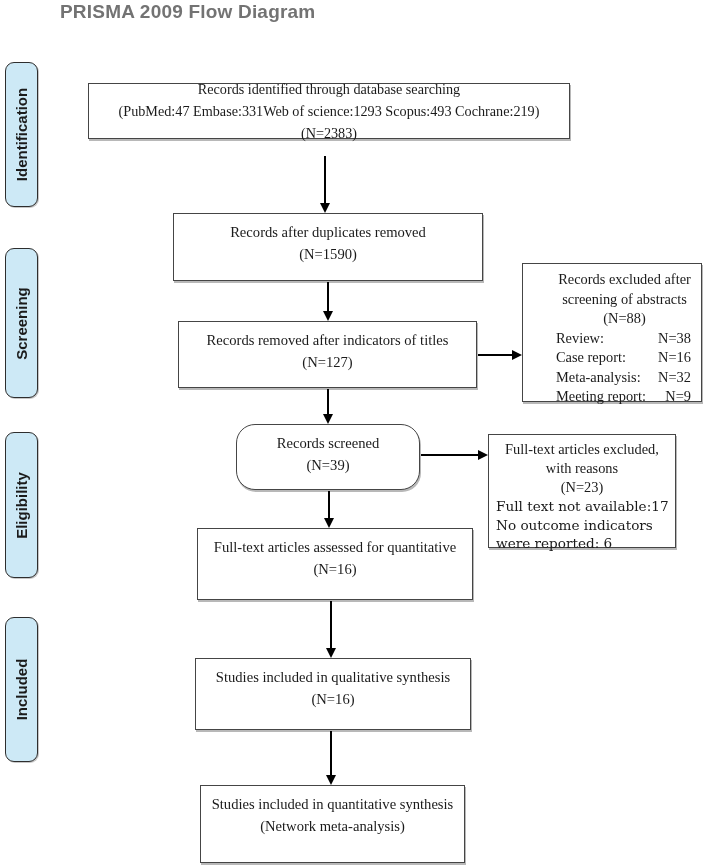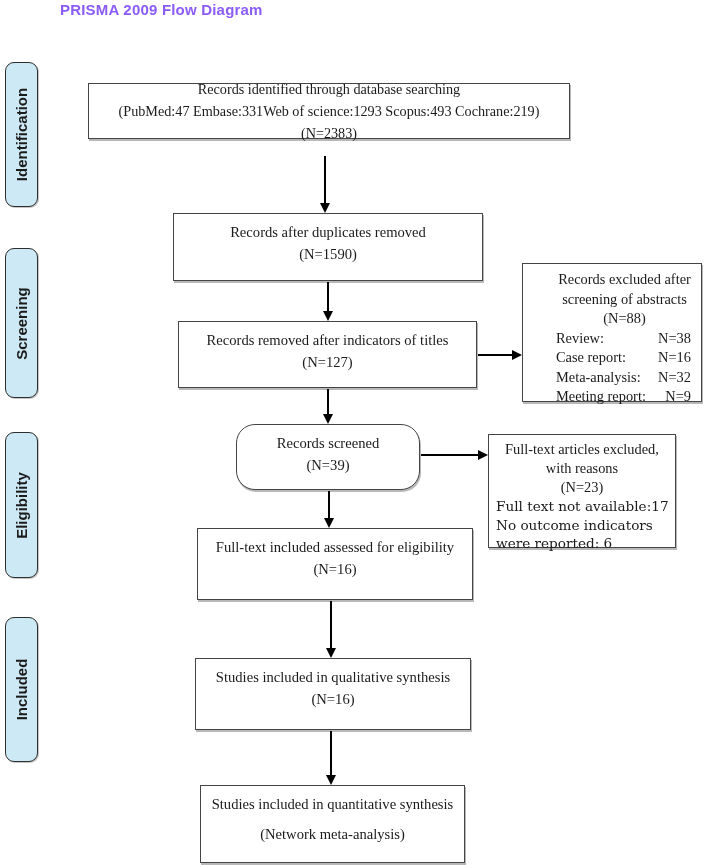--- a/index.html
+++ b/index.html
@@ -8,21 +8,21 @@
     position:relative;
     width:714px; height:865px;
     background:#ffffff;
     font-family:"Liberation Serif", serif;
     color:#1a1a1a;
     overflow:hidden;
   }
   .title {
     position:absolute; left:60px; top:1px;
     font-family:"Liberation Sans", sans-serif;
-    font-weight:bold; font-size:15px; color:#8b5cf6;
+    font-weight:bold; font-size:19px; color:#737373;
     letter-spacing:0.2px;
   }
   
   .stage {
     position:absolute; left:5px; width:33px;
     background:#cde9f6;
     border:1.6px solid #2e2e2e;
     border-radius:9px;
     display:flex; align-items:center; justify-content:center;
     box-shadow:1px 1px 0 rgba(130,130,130,.45);
@@ -118,30 +118,30 @@
     <div>Records removed after indicators of titles</div>
     <div>(N=127)</div>
   </div>
 
   <div class="fbox top" style="left:236px; top:424px; width:184px; height:66px;border-radius:19px;">
     <div>Records screened</div>
     <div>(N=39)</div>
   </div>
 
   <div class="fbox top" style="left:197px; top:528px; width:276px; height:72px;">
-    <div>Full-text included assessed for eligibility</div>
+    <div>Full-text articles assessed for quantitative</div>
     <div>(N=16)</div>
   </div>
 
   <div class="fbox top" style="left:195px; top:658px; width:276px; height:72px;">
     <div>Studies included in qualitative synthesis</div>
     <div>(N=16)</div>
   </div>
 
-  <div class="fbox top" style="left:200px; top:785px; width:265px; height:78px;gap:8px;">
+  <div class="fbox top" style="left:200px; top:785px; width:265px; height:78px;">
     <div>Studies included in quantitative synthesis</div>
     <div>(Network meta-analysis)</div>
   </div>
 
   <div class="rbox" style="left:522px; top:263px; width:180px; height:139px;padding-left:25px;">
     <div class="c">Records excluded after</div>
     <div class="c">screening of abstracts</div>
     <div class="c">(N=88)</div>
     <div class="reason-row">
       <span>Review:</span>

